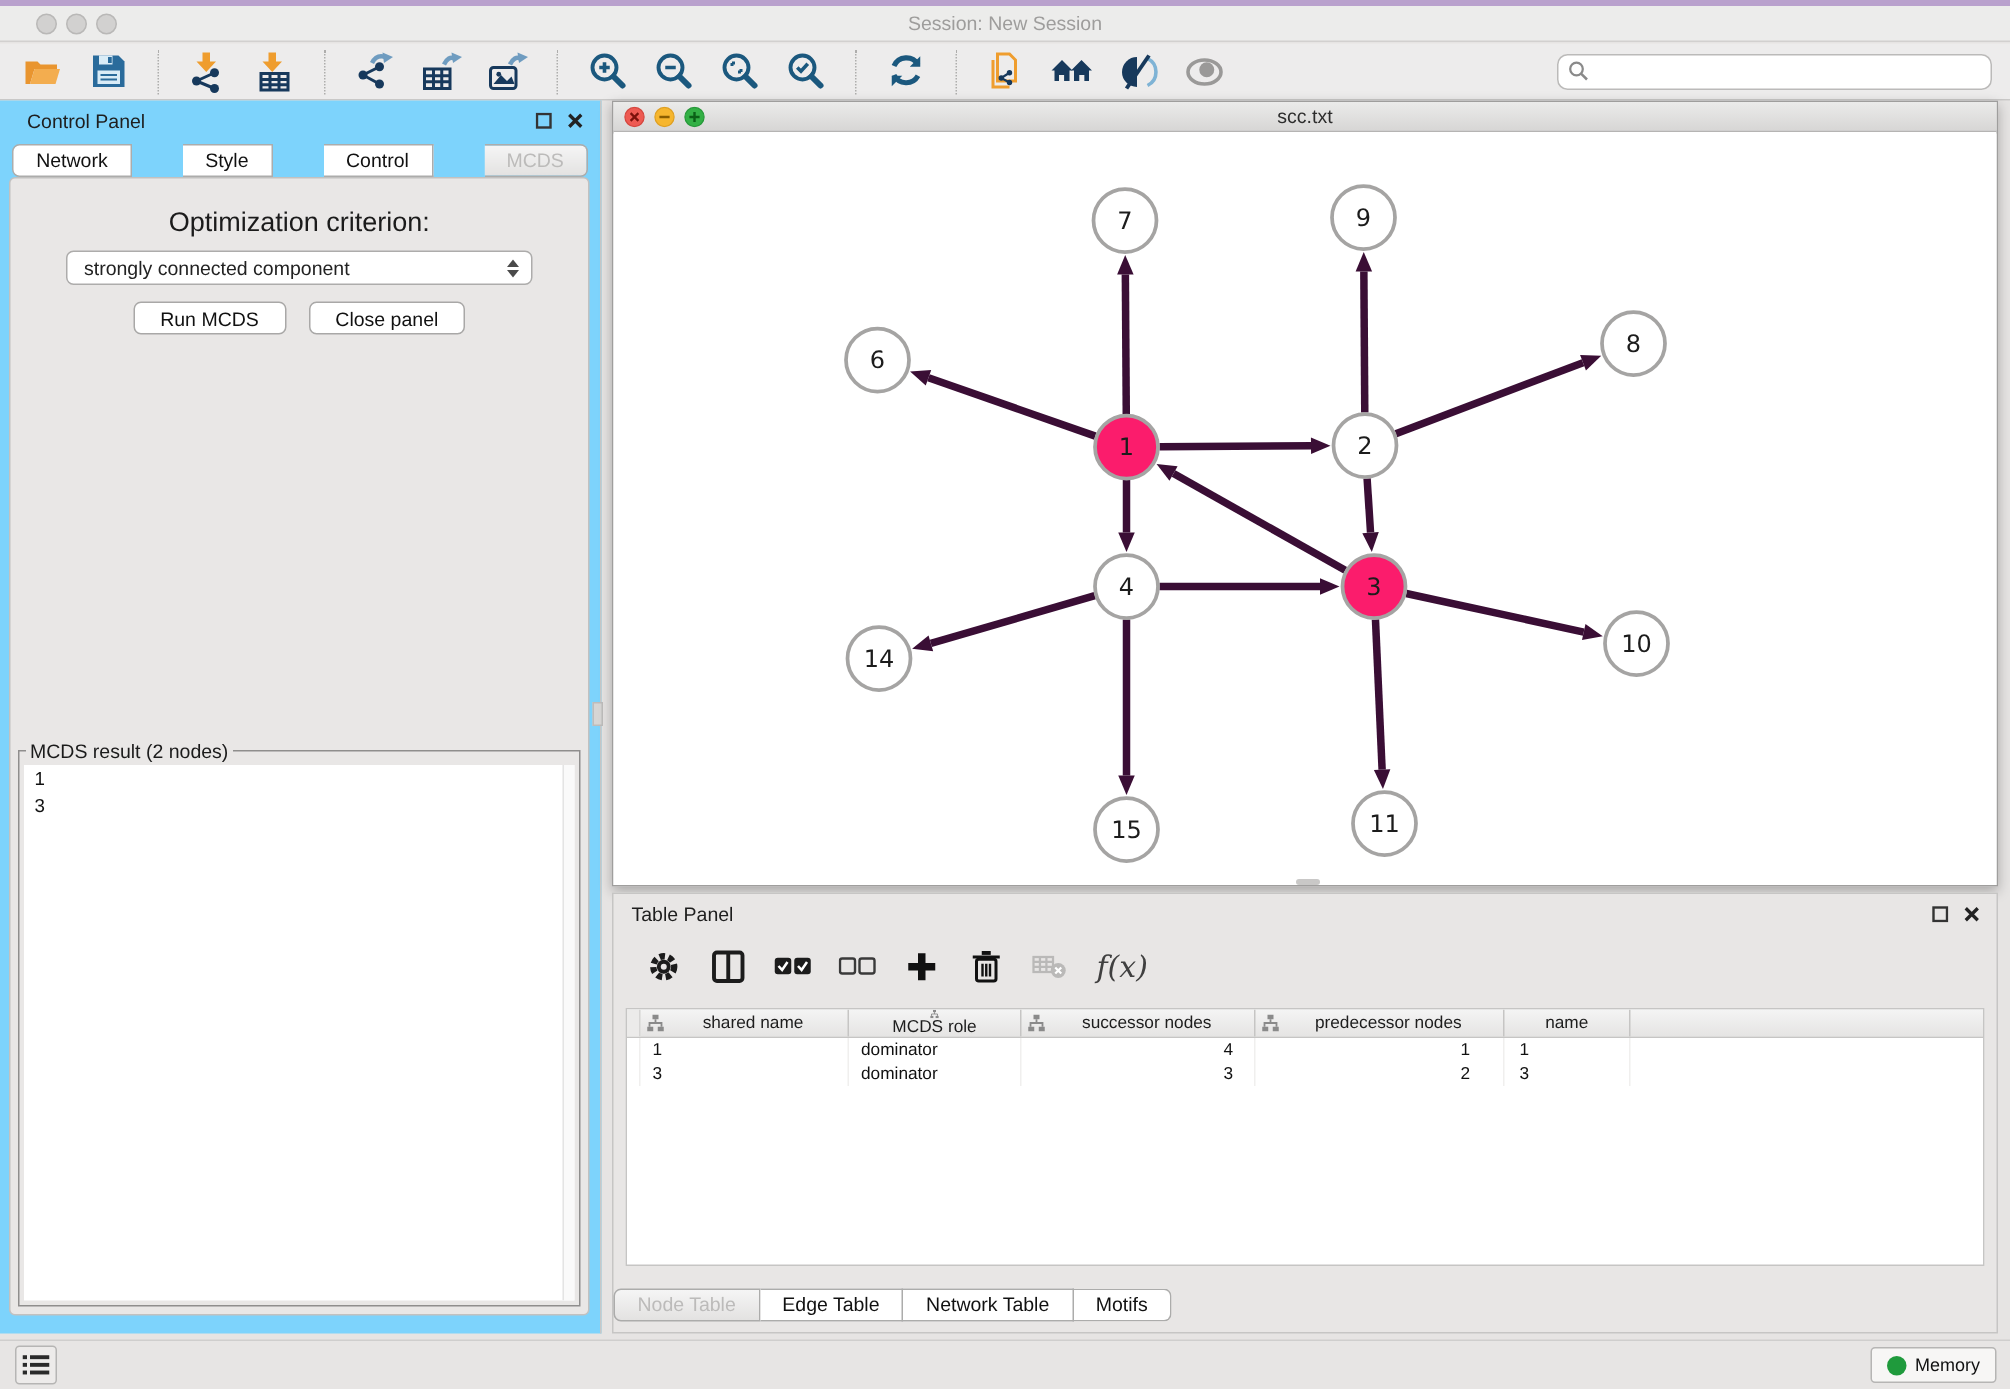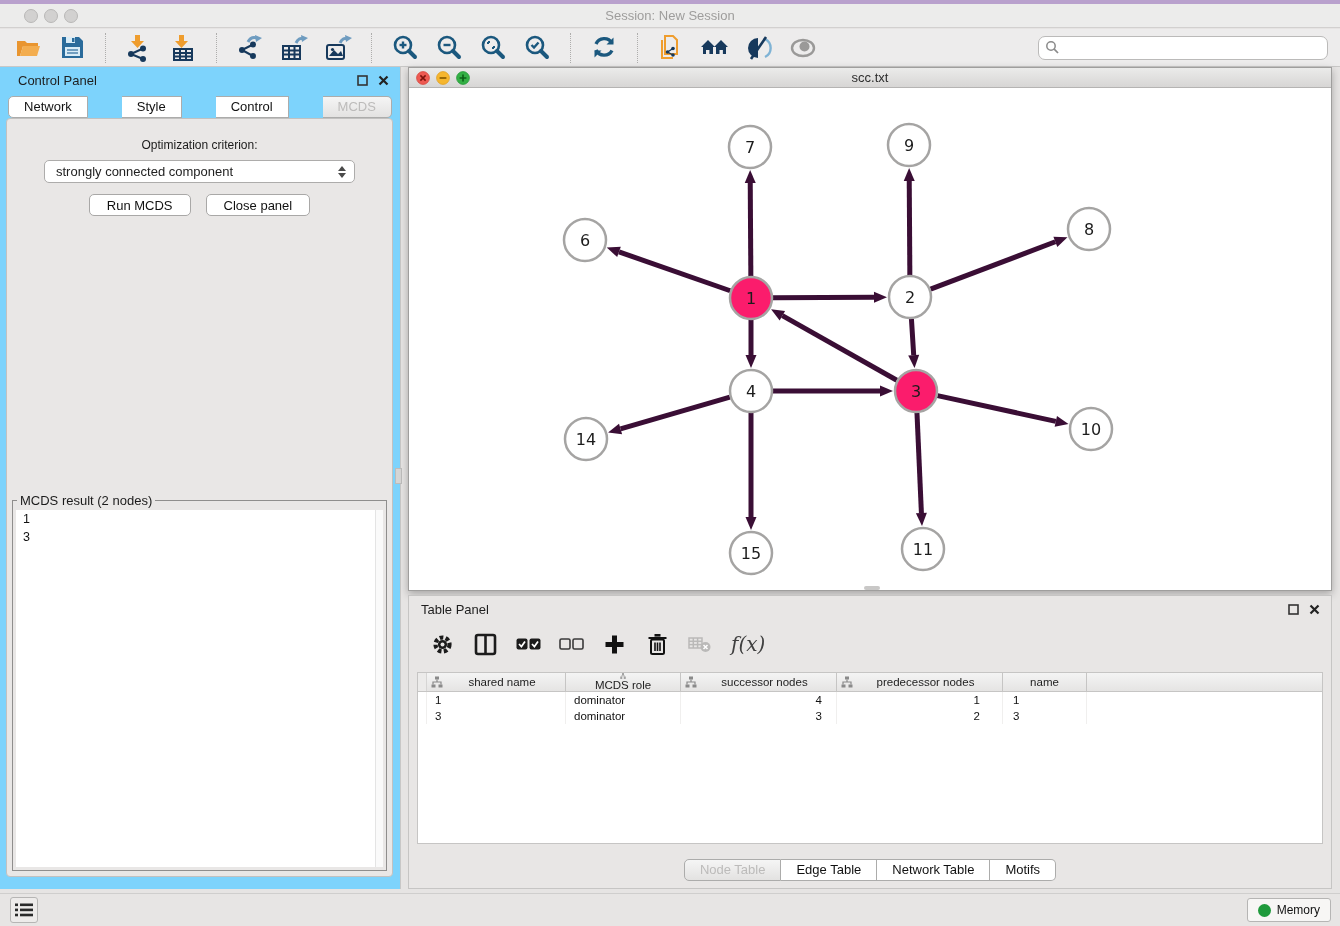--- a/index.html
+++ b/index.html
@@ -32,21 +32,21 @@
   .ph-icons{margin-left:auto;display:flex;gap:7px;align-items:center;}
   .ph-btn{width:14px;height:14px;display:flex;align-items:center;justify-content:center;}
   .cp-tabs{position:absolute;top:29px;left:0;width:100%;display:flex;justify-content:center;gap:34px;}
   .tab{height:22px;line-height:20px;padding:0 15px;background:#fff;border:1px solid #acacab;
     border-left:none;font-size:13px;color:#111;cursor:default;white-space:nowrap;}
   .tab:first-child{border-left:1px solid #acacab;border-radius:5px 0 0 5px;}
   .tab:last-child{border-radius:0 5px 5px 0;}
   .tab.active-disabled{background:linear-gradient(#f5f5f5,#e3e2e1);color:#bcbbba;}
   .cp-content{position:absolute;top:51px;left:6px;right:7px;bottom:12px;background:#e9e7e6;
     border:1px solid #c2c1c0;border-radius:4px;}
-  .opt-label{margin-top:19px;text-align:center;font-size:12px;color:#1b1b1b;}
+  .opt-label{margin-top:19px;text-align:center;font-size:18px;color:#1b1b1b;}
   .select-box{margin:8px 37px 0;height:23px;background:#fff;border:1px solid #adacab;border-radius:5px;
     display:flex;align-items:center;padding:0 6px 0 11px;font-size:13px;cursor:default;}
   .select-box .sel-text{flex:1;}
   .stepper{display:flex;flex-direction:column;gap:2px;align-items:center;width:12px;}
   .stepper .up{width:0;height:0;border-left:4px solid transparent;border-right:4px solid transparent;border-bottom:5px solid #4a4a4a;}
   .stepper .down{width:0;height:0;border-left:4px solid transparent;border-right:4px solid transparent;border-top:5px solid #4a4a4a;}
   .btn-row{display:flex;justify-content:center;gap:15px;margin-top:11px;}
   .push-btn{height:22px;padding:0 17px;background:#fff;border:1px solid #a9a8a7;border-radius:5px;
     font-size:13px;font-family:"Liberation Sans",sans-serif;color:#111;cursor:default;}
   .result-fieldset{position:absolute;left:5px;right:5px;top:374px;bottom:5px;
@@ -72,21 +72,21 @@
   .fx-label{font-size:20px;color:#404040;font-family:"DejaVu Serif",serif;font-style:italic;margin-left:2px;}
   .tp-table{position:absolute;left:8px;right:8px;top:76px;bottom:44px;background:#fff;border:1px solid #c6c5c4;overflow:hidden;}
   .thead{display:flex;height:19px;background:linear-gradient(#f4f4f4,#e5e4e3);border-bottom:1px solid #c6c5c4;}
   .th{display:flex;align-items:center;border-right:1px solid #c6c5c4;font-size:11.5px;color:#1d1d1d;padding:0 4px;}
   .th .th-label{flex:1;text-align:center;}
   .th-gutter{width:9px;border-right:1px solid #d6d5d4;background:#eceBea;}
   .trow{display:flex;height:16px;font-size:11.5px;color:#111;}
   .td{border-right:1px solid #f0efee;display:flex;align-items:center;}
   .td.al{justify-content:flex-start;padding-left:8px;}
   .td.ar{justify-content:flex-end;}
-  .tp-tabs{position:absolute;bottom:7px;left:0;width:100%;display:flex;justify-content:center;}
+  .tp-tabs{position:absolute;bottom:7px;left:0;width:100%;display:flex;}
   
   .statusbar{position:absolute;left:0;right:0;bottom:0;height:33px;background:#e7e5e4;border-top:1px solid #cfcecd;}
   .list-btn{position:absolute;left:10px;top:3px;width:28px;height:26px;background:#edebea;border:1px solid #b6b5b4;border-radius:3px;
     display:flex;align-items:center;justify-content:center;}
   .memory-btn{position:absolute;right:9px;top:4px;height:24px;background:#f7f6f5;border:1px solid #b6b5b4;border-radius:3px;
     display:flex;align-items:center;gap:6px;padding:0 10px;font-size:12px;color:#111;}
   .memory-dot{width:13px;height:13px;border-radius:50%;background:#1f9a3c;}
   svg.ic{display:block;}
 </style>
 </head>

